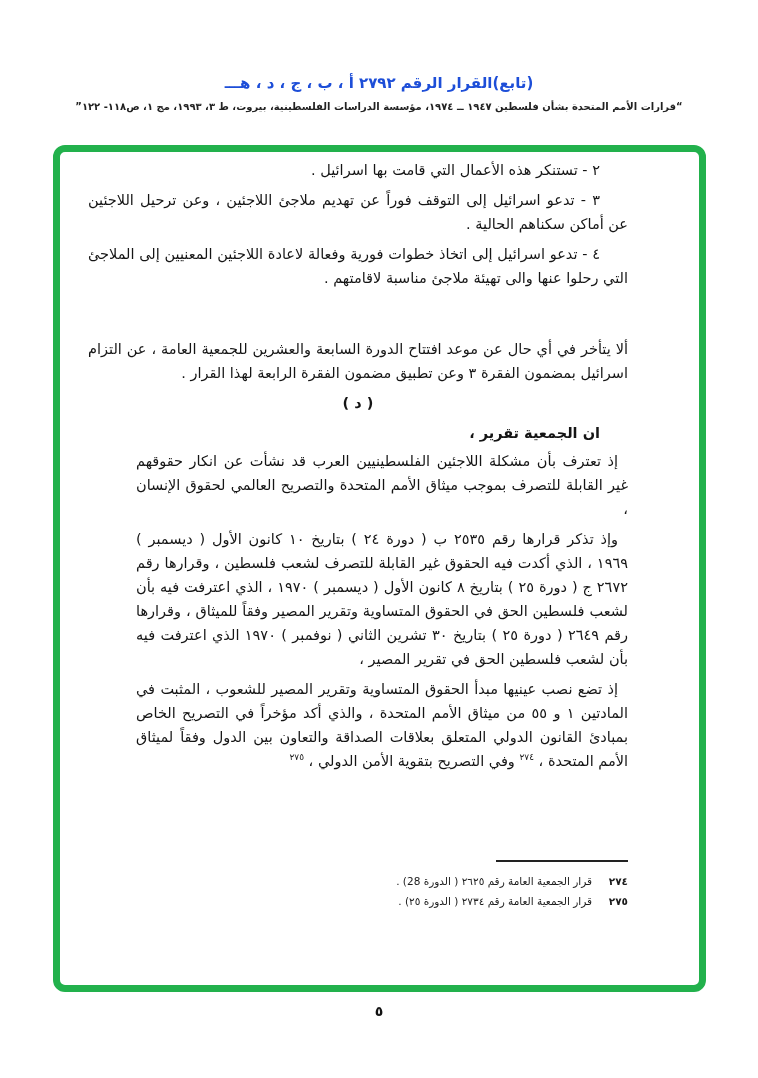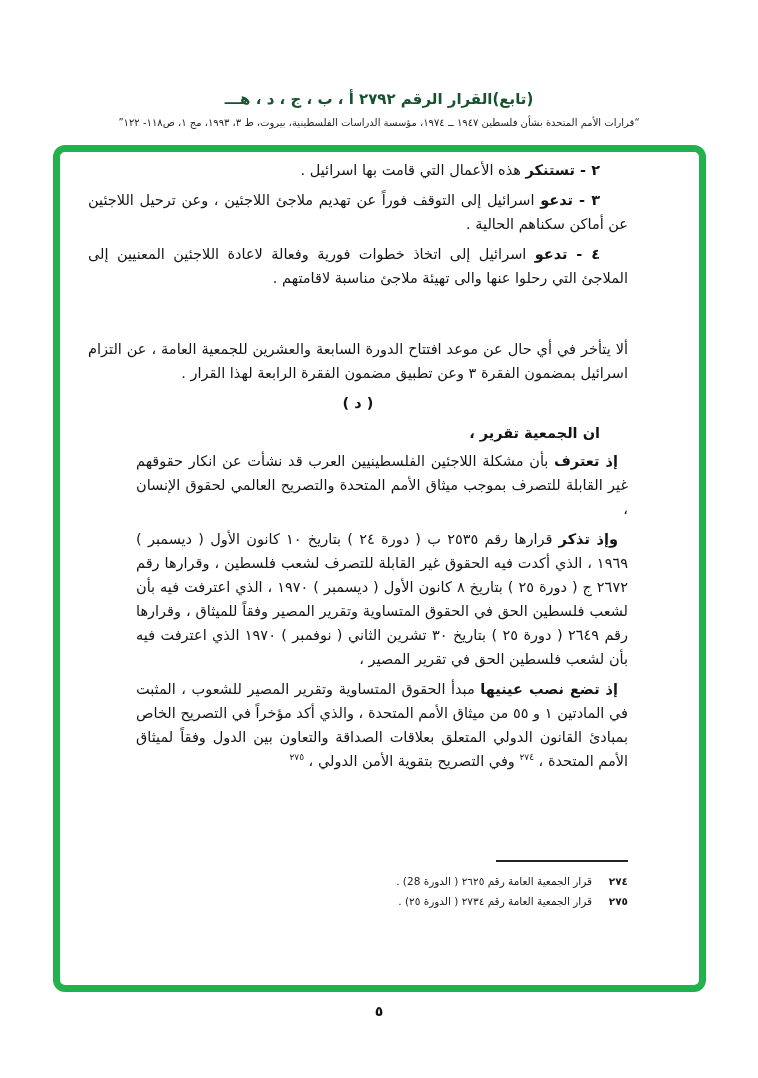--- a/index.html
+++ b/index.html
@@ -1,26 +1,26 @@
 <!DOCTYPE html>
 <html lang="ar"><head>
 <meta charset="utf-8">
 <style>
   html,body{margin:0;padding:0;}
   body{background:#ffffff;font-family:"DejaVu Sans",sans-serif;}
   .page{position:relative;width:758px;height:1078px;background:#ffffff;overflow:hidden;color:#1a1a1a;}
   .header{position:absolute;top:74px;left:0;width:100%;text-align:center;direction:rtl;}
-  .doc-title{font-size:15px;font-weight:bold;letter-spacing:0;color:#14532d;margin-top:16px;}
-  .doc-source{font-size:10px;font-weight:normal;margin-top:9px;color:#222;}
+  .doc-title{font-size:15px;font-weight:bold;letter-spacing:0;color:#1d4ed8;}
+  .doc-source{font-size:10px;font-weight:bold;margin-top:9px;color:#222;}
   .green-box{position:absolute;left:53px;top:145px;width:639px;height:833px;border:7px solid #22b14c;border-radius:12px;background:transparent;}
   .content{position:absolute;left:88px;top:158px;width:540px;direction:rtl;text-align:justify;font-size:14.5px;line-height:24px;color:#151515;}
   .content p{margin:0 0 6px 0;text-indent:28px;}
   .content p.no-indent{text-indent:0;margin-top:47px;}
   .content p.small-indent{text-indent:10px;margin-left:48px;}
-  .lead{font-weight:bold;}
+  .lead{font-weight:normal;}
   .section-marker{text-align:center;font-weight:bold;text-indent:0 !important;margin:6px 0 6px 0 !important;}
   .assembly-line{font-weight:bold;margin-bottom:4px !important;}
   .fnref{font-size:9px;vertical-align:super;line-height:0;}
   .footnotes{position:absolute;top:860px;right:130px;width:250px;direction:rtl;text-align:right;font-size:10.5px;color:#1a1a1a;}
   .fn-divider{width:132px;border-top:2px solid #222;margin-bottom:9px;}
   .fn-line{display:flex;gap:14px;line-height:20px;}
   .fn-num{font-weight:bold;min-width:22px;}
   .page-number{position:absolute;top:1003px;left:0;width:100%;text-align:center;font-size:14px;font-weight:bold;color:#111;}
 </style>
 </head>

